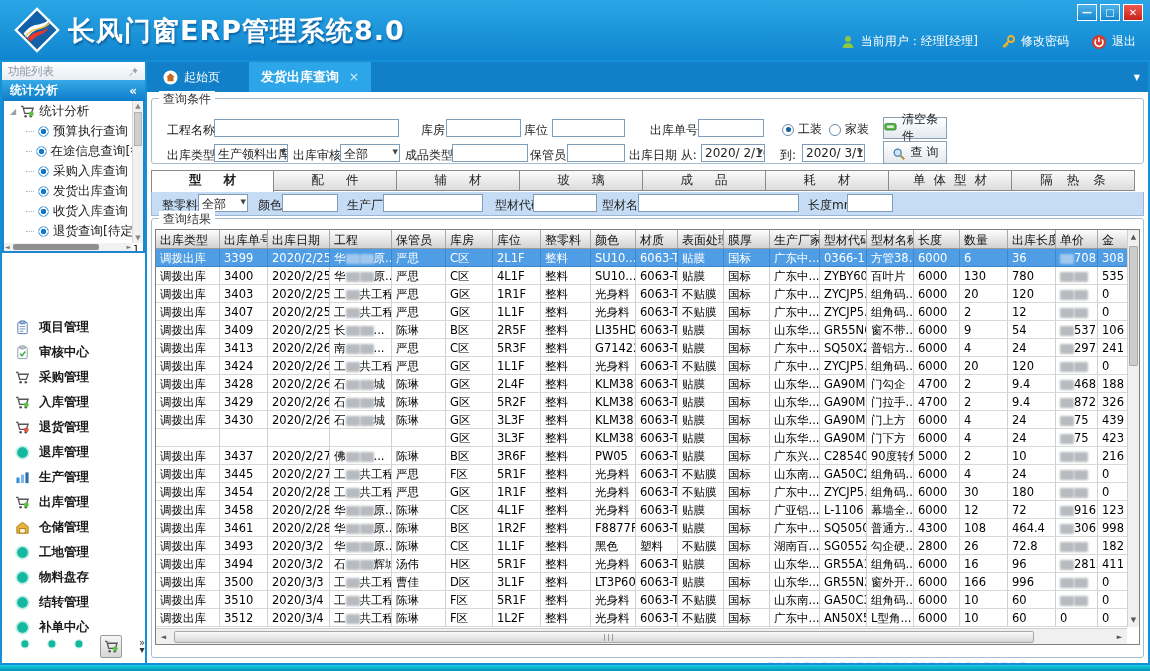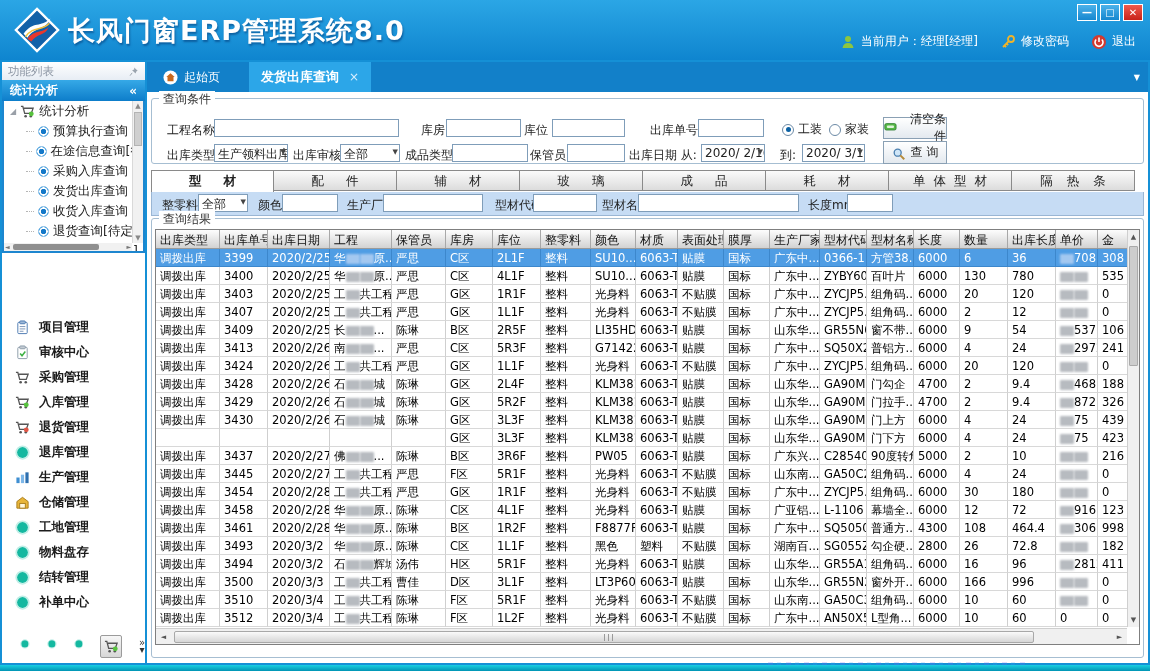--- a/index.html
+++ b/index.html
@@ -73,24 +73,24 @@
   .flabel { position:absolute; font-size:12px; color:#222; white-space:nowrap; }
   .finput { position:absolute; height:18px; border:1px solid #7f9db9; background:#fff; font-size:12px; padding:0 3px; }
   .combo { position:absolute; height:18px; border:1px solid #7f9db9; background:#fff; font-size:12px;
     padding:1px 14px 0 3px; white-space:nowrap; overflow:hidden; cursor:default; }
   .combo::after { content:'▼'; position:absolute; right:1px; top:3px; font-size:7px; color:#444; }
   .radio { position:absolute; display:flex; align-items:center; gap:4px; font-size:12px; cursor:default; }
   .radio .dot { width:12px; height:12px; border-radius:50%; border:1px solid #6c8aa6; background:#fff; position:relative; }
   .radio.on .dot::after { content:''; position:absolute; left:2.5px; top:2.5px; width:5px; height:5px; border-radius:50%; background:#0b61a4; }
   .btn { position:absolute; height:22px; border:1px solid #8aa0b4; border-radius:0;
     background:linear-gradient(#ffffff,#e3e9ef); display:flex; align-items:center; justify-content:center; gap:5px;
-    font-size:12px; color:#222; cursor:default;text-align:right; }
+    font-size:12px; color:#222; cursor:default; }
   .btn .ic { width:14px; height:12px; }
 
-  .mtabs { position:absolute; left:4px; right:4px; top:78px; height:22px; display:flex; }
+  .mtabs { position:absolute; left:4px; right:4px; top:78px; height:22px; display:flex;font-family:Liberation Mono, monospace; }
   .mtab { width:123px; height:21px; line-height:20px; text-align:center; border:1px solid #8a8a8a; border-left:none;
     background:linear-gradient(#fbfbfb,#dcdcdc); font-size:12.5px; cursor:default; overflow:hidden; }
   .mtab:first-child { border-left:1px solid #8a8a8a; }
   .mtab.active { background:#fff; height:23px; border-bottom:none; font-weight:bold; }
   .subfilter { position:absolute; left:4px; right:4px; top:100px; height:24px; background:#c6dcf4; border:1px solid #9ab6d4; border-top:none; }
 
   
   .tablewrap { position:absolute; left:3px; right:3px; top:10px; height:416px; border:1px solid #7f7f7f; background:#fff; overflow:hidden; }
   .thead { display:flex; height:19px; background:linear-gradient(#fdfdfd,#d2d2d2); border-bottom:1px solid #9a9a9a; width:982px; }
   .th { flex:none; padding:2px 3px 0 4px; font-size:12px; color:#111; border-right:1px solid #a8a8a8; white-space:nowrap; overflow:hidden; }
@@ -306,20 +306,31 @@
             <rect x="1.5" y="8" width="3.4" height="6" fill="#3f8fd2"></rect>
             <rect x="6.3" y="5" width="3.4" height="9" fill="#7db7e8"></rect>
             <rect x="11.1" y="2.5" width="3.4" height="11.5" fill="#2d6faf"></rect>
           </svg>
         </span>
      <span>生产管理</span>
       </div>
       <div class="group-item">
      <span class="ic">
           <svg viewBox="0 0 16 16">
+            <path d="M1 2.5h2l2 7.5h7l2-5.5H4.2" fill="none" stroke="#555" stroke-width="1.4"></path>
+            <circle cx="6" cy="13" r="1.4" fill="#555"></circle>
+            <circle cx="11.5" cy="13" r="1.4" fill="#555"></circle>
+            <circle cx="12" cy="10.5" r="2.6" fill="#57c23d"></circle>
+          </svg>
+        </span>
+     <span>出库管理</span>
+      </div>
+      <div class="group-item">
+     <span class="ic">
+          <svg viewBox="0 0 16 16">
             <path d="M2 7l6-4.5L14 7v7H2z" fill="#e8b53a" stroke="#a97d1d"></path>
             <rect x="5" y="9" width="6" height="5" fill="#fff8e0" stroke="#a97d1d"></rect>
           </svg>
         </span>
      <span>仓储管理</span>
       </div>
       <div class="group-item">
      <span class="ic">
           <svg viewBox="0 0 16 16">
             <circle cx="8" cy="8" r="6.8" fill="none" stroke="#bfeee6" stroke-width="1.6"></circle>

